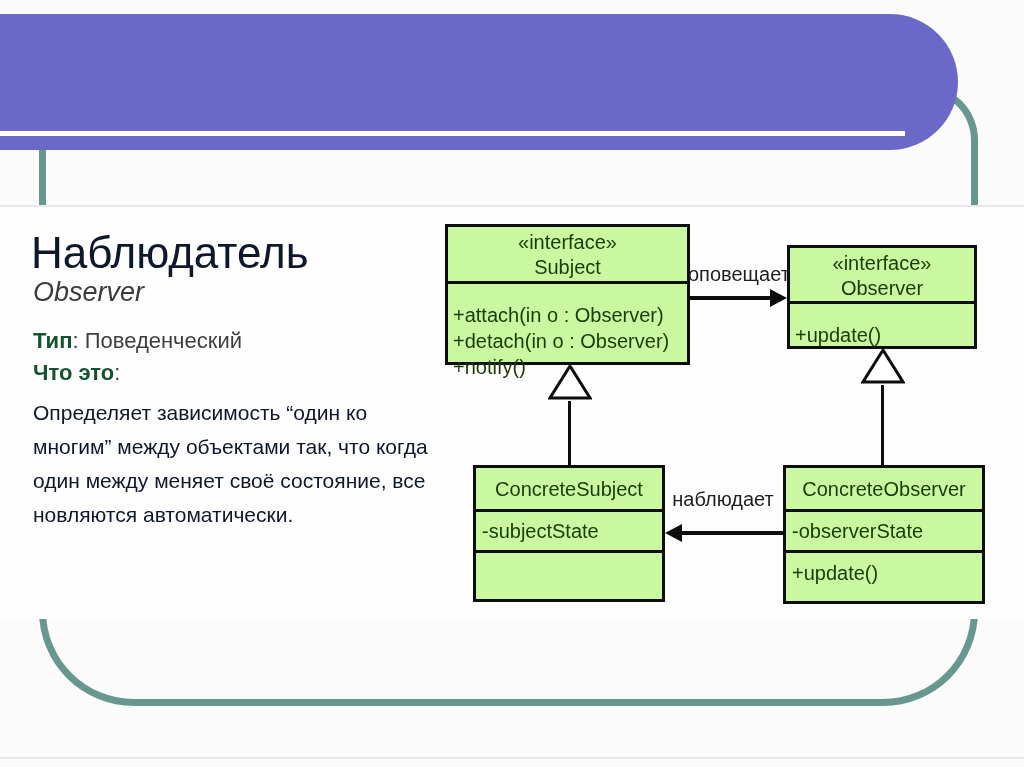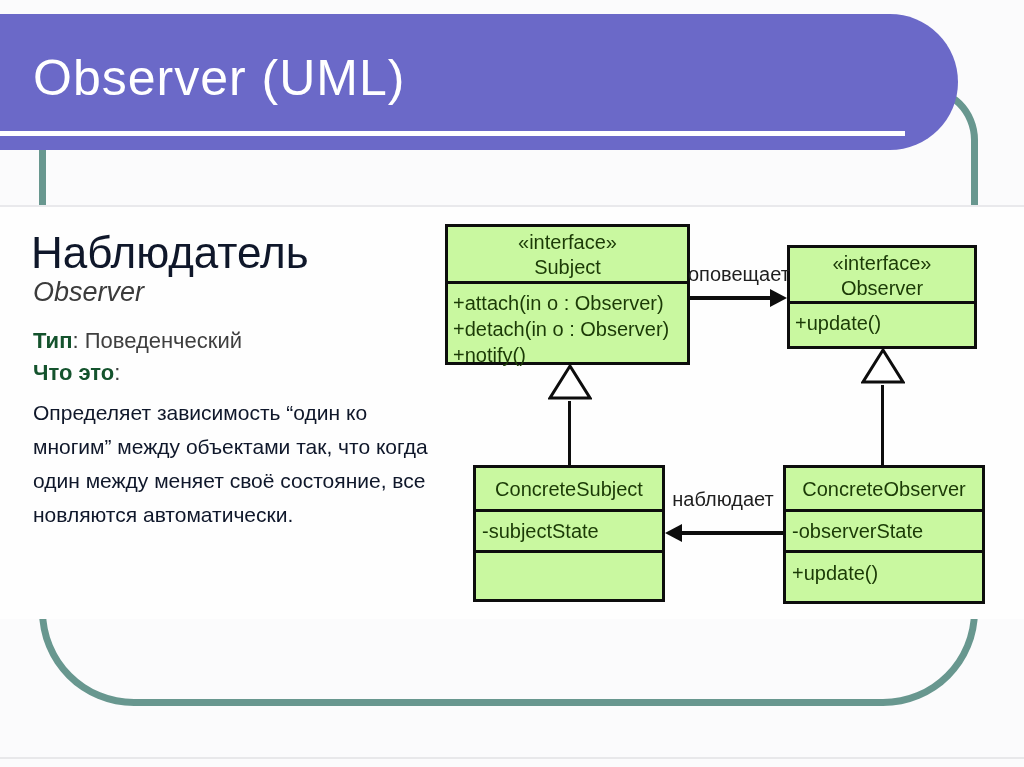--- a/index.html
+++ b/index.html
@@ -72,21 +72,21 @@
     position:absolute; box-sizing:border-box;
     background:#c9f8a0; border:3px solid #0d0d0d;
     font-size:20px; color:#1b3a06;
     z-index:3;
   }
   .uml-head {
     box-sizing:border-box; text-align:center;
     border-bottom:3px solid #0d0d0d;
     padding-top:3px; line-height:25px;
   }
-  .uml-sect { box-sizing:border-box; padding:6px 5px 4px 5px; line-height:26px; }
+  .uml-sect { box-sizing:border-box; padding:18px 5px 4px 5px; line-height:26px; }
   .uml-title { box-sizing:border-box; text-align:center; border-bottom:3px solid #0d0d0d; }
   .uml-attr  { box-sizing:border-box; padding-left:6px; border-bottom:3px solid #0d0d0d; }
   .uml-meth  { box-sizing:border-box; padding-left:6px; }
 
   .box-subject          { left:445px; top:17px;  width:245px; height:141px; }
   .box-subject .uml-head{ height:57px; }
   .box-observer         { left:787px; top:38px;  width:190px; height:104px; }
   .box-observer .uml-head{ height:56px; }
   .box-csubject         { left:473px; top:258px; width:192px; height:137px; }
   .box-cobserver        { left:783px; top:258px; width:202px; height:139px; }
@@ -195,19 +195,18 @@
     <div class="arrow-right head-notify"></div>
     <div class="edge-label lbl-notify">оповещает</div>
 
     <div class="hline line-observe"></div>
     <div class="arrow-left head-observe"></div>
     <div class="edge-label lbl-observe">наблюдает</div>
 
   </div>
 
   <div class="banner">
-    <div class="banner-title">Observer (UML)</div>
     <div class="banner-underline"></div>
   </div>
 
   <div class="slide-bottom-edge"></div>
 
 </div>
 
 </body></html>

